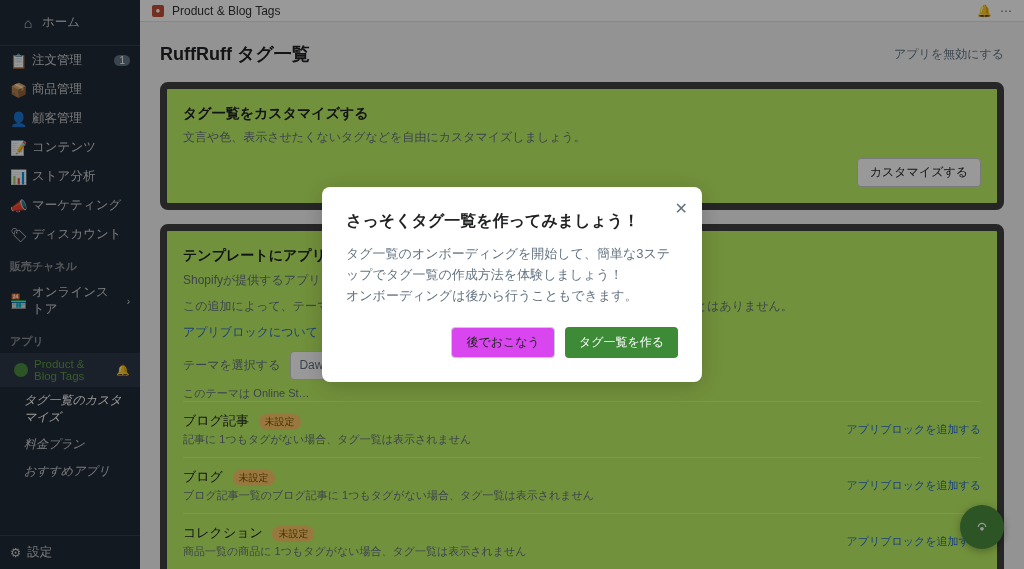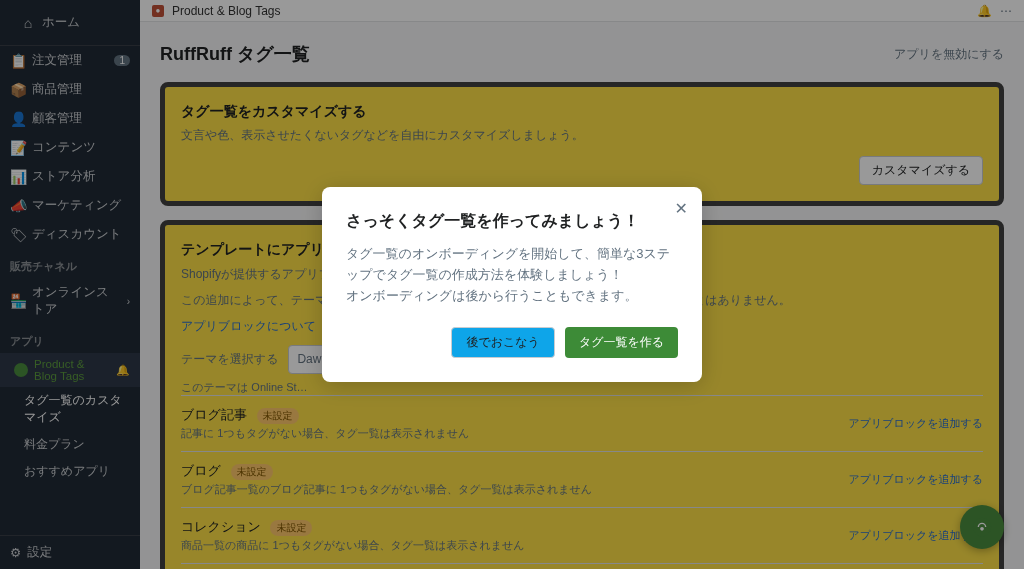--- a/index.html
+++ b/index.html
@@ -51,20 +51,21 @@
       margin-left: auto;
       font-size: 10px;
     }
     .sidebar-sub-item {
       display: flex;
       align-items: center;
       padding: 5px 10px 5px 24px;
       cursor: pointer;
       font-size: 12px;
       color: #c9ccd0;
+      font-style: italic;
     }
     .sidebar-sub-item.active { color: #ffffff; }
     .app-item {
       display: flex;
       align-items: center;
       padding: 5px 10px 5px 14px;
       cursor: pointer;
       font-size: 12px;
       color: #5c9c3e;
       gap: 6px;
@@ -120,22 +121,22 @@
     .page-header {
       display: flex;
       align-items: center;
       justify-content: space-between;
       margin-bottom: 16px;
     }
     .page-title { font-size: 18px; font-weight: 600; color: #202223; }
     .btn-disable { font-size: 12px; color: #637381; cursor: pointer; background: none; border: none; }
 
     .card {
-      background: #fde047;
-      border: 5px solid #404040;
+      background: #bef264;
+      border: 7px solid #404040;
       border-radius: 8px;
       padding: 16px;
       margin-bottom: 14px;
     }
     .card-title { font-size: 14px; font-weight: 600; color: #202223; margin-bottom: 6px; }
     .card-desc { font-size: 12px; color: #637381; margin-bottom: 12px; }
     .btn-primary-outline {
       display: inline-block;
       padding: 5px 12px;
       border: 1px solid #c9ccd0;
@@ -211,21 +212,21 @@
     }
     .modal-title { font-size: 16px; font-weight: 600; color: #202223; margin-bottom: 12px; }
     .modal-body { font-size: 13px; color: #637381; line-height: 1.6; margin-bottom: 20px; }
     .modal-footer { display: flex; justify-content: flex-end; gap: 10px; }
     .btn-secondary {
       padding: 6px 14px;
       border: 1px solid #c9ccd0;
       border-radius: 4px;
       font-size: 12px;
       color: #202223;
-      background: #0ea5e9;
+      background: #d946ef;
       cursor: pointer;
     }
     .btn-green {
       padding: 6px 14px;
       border: none;
       border-radius: 4px;
       font-size: 12px;
       color: white;
       background: #3d8b37;
       cursor: pointer;

